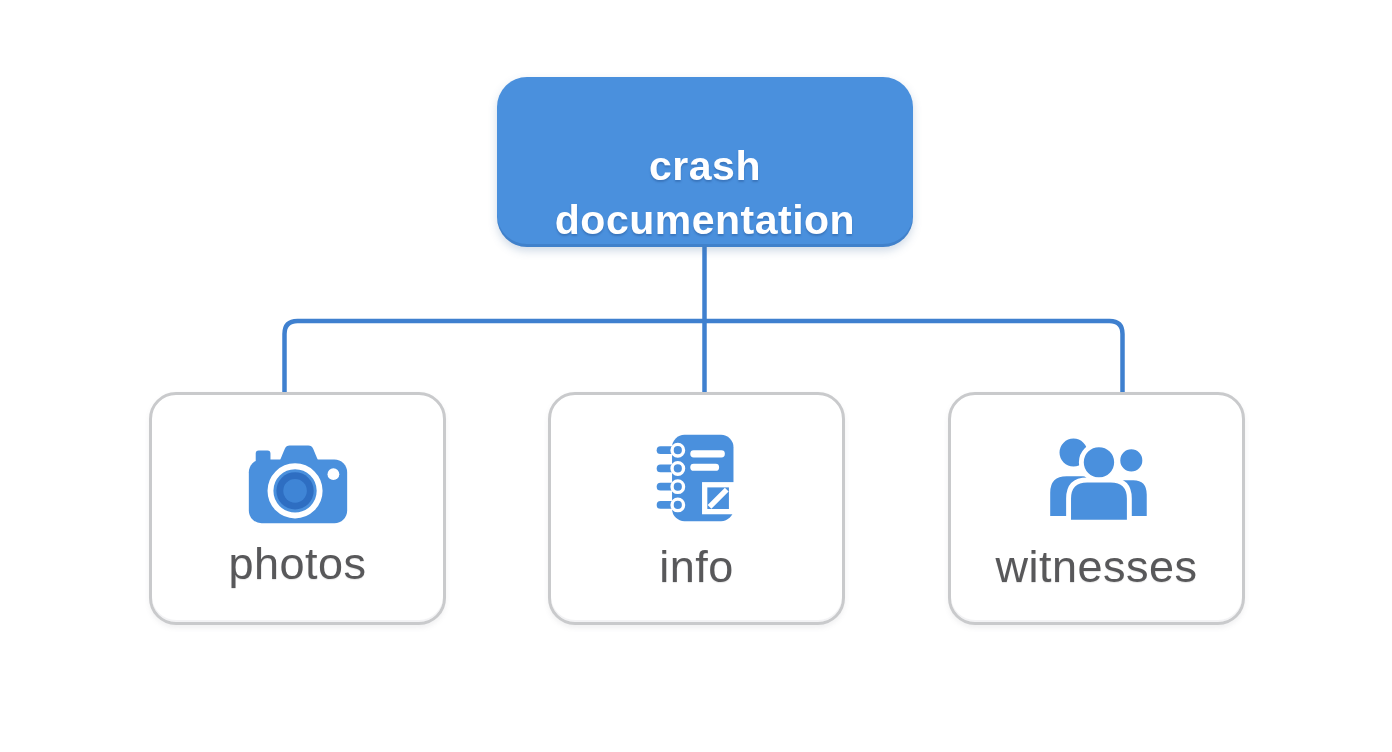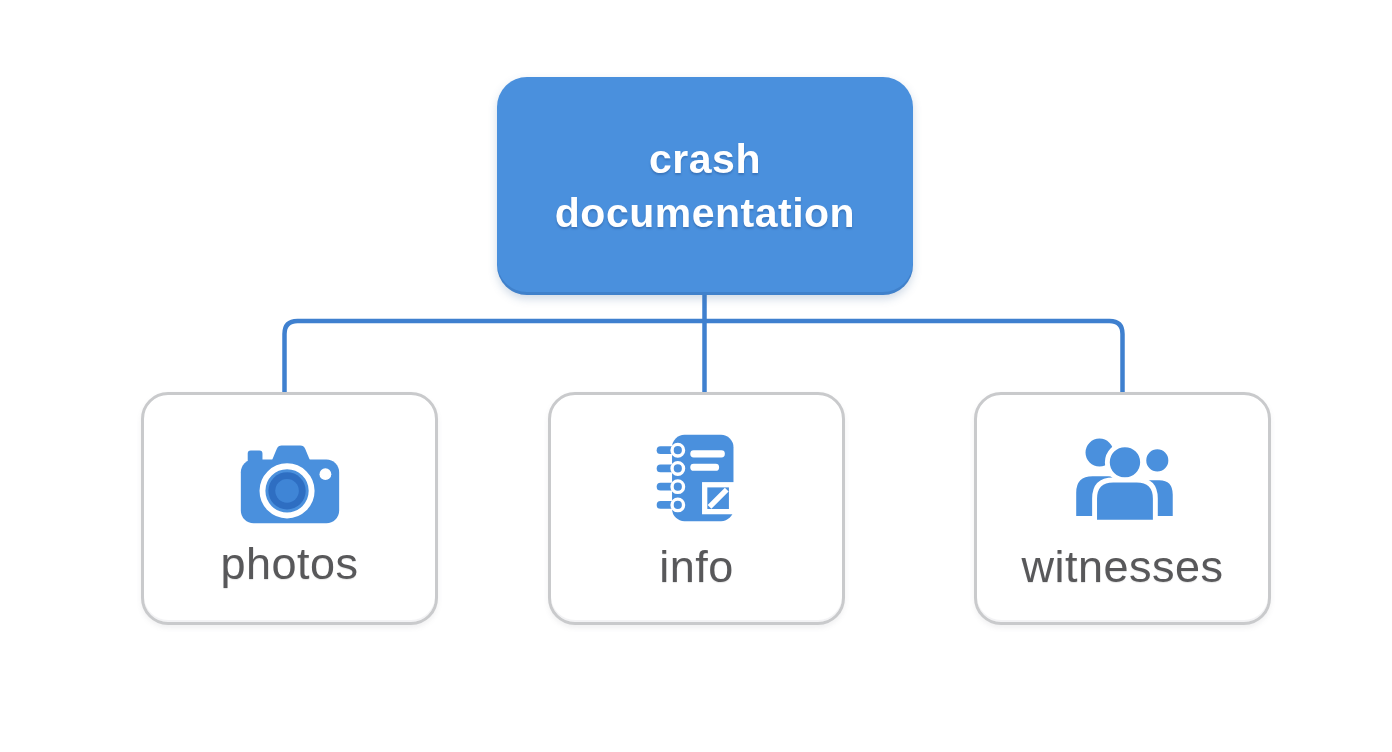--- a/index.html
+++ b/index.html
@@ -22,25 +22,25 @@
   }
   .connectors {
     position: absolute;
     left: 0; top: 0;
     width: 1392px; height: 752px;
     pointer-events: none;
   }
   .root-node {
     position: absolute;
     left: 497px; top: 77px;
-    width: 416px; height: 218px;
+    width: 416px; height: 170px;
     background: var(--node-blue);
     border-radius: 30px;
     display: flex;
-    align-items: center;
+    align-items: flex-end;
     justify-content: center;
     text-align: center;
     box-shadow: 0 4px 8px rgba(70,110,160,0.25), inset 0 -3px 0 rgba(20,60,120,0.18);
   }
   .root-label {
     color: #ffffff;
     font-size: 41px;
     font-weight: bold;
     line-height: 1.32;
     letter-spacing: 0.5px;
@@ -54,23 +54,23 @@
     background: #ffffff;
     border: 3px solid var(--child-border);
     border-radius: 27px;
     display: flex;
     flex-direction: column;
     align-items: center;
     justify-content: center;
     gap: 14px;
     box-shadow: 0 3px 5px rgba(120,120,130,0.10), inset 0 -2px 0 rgba(160,160,170,0.12);
   }
-  .child-node.photos    { left: 141px; gap: 8px; }
+  .child-node.photos    { left: 149px; gap: 8px; }
   .child-node.info      { left: 548px; }
-  .child-node.witnesses { left: 974px; text-align: right; }
+  .child-node.witnesses { left: 948px; text-align: right; }
   .child-icon {
     height: 102px;
     display: flex;
     align-items: center;
     justify-content: center;
   }
   .child-label {
     color: var(--label-gray);
     font-size: 45px;
     line-height: 1;

